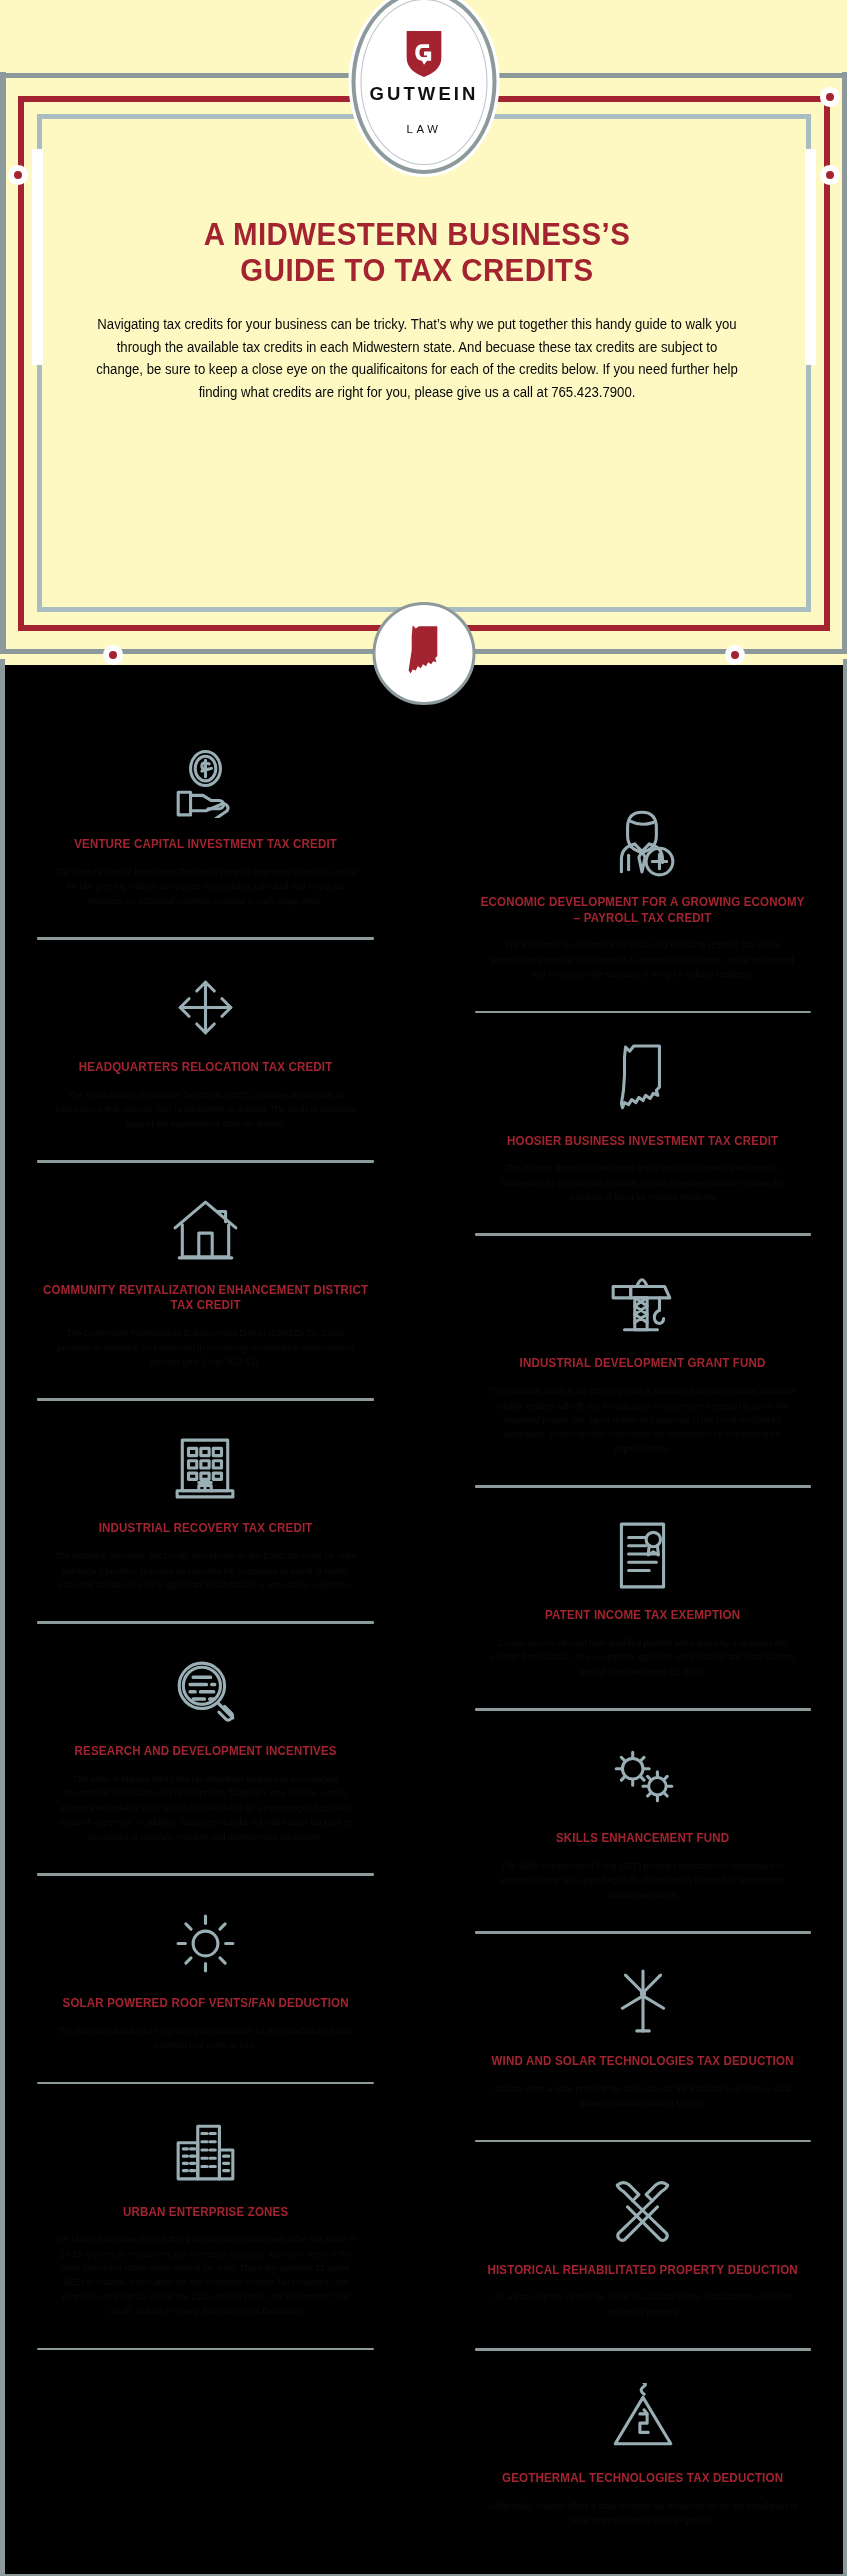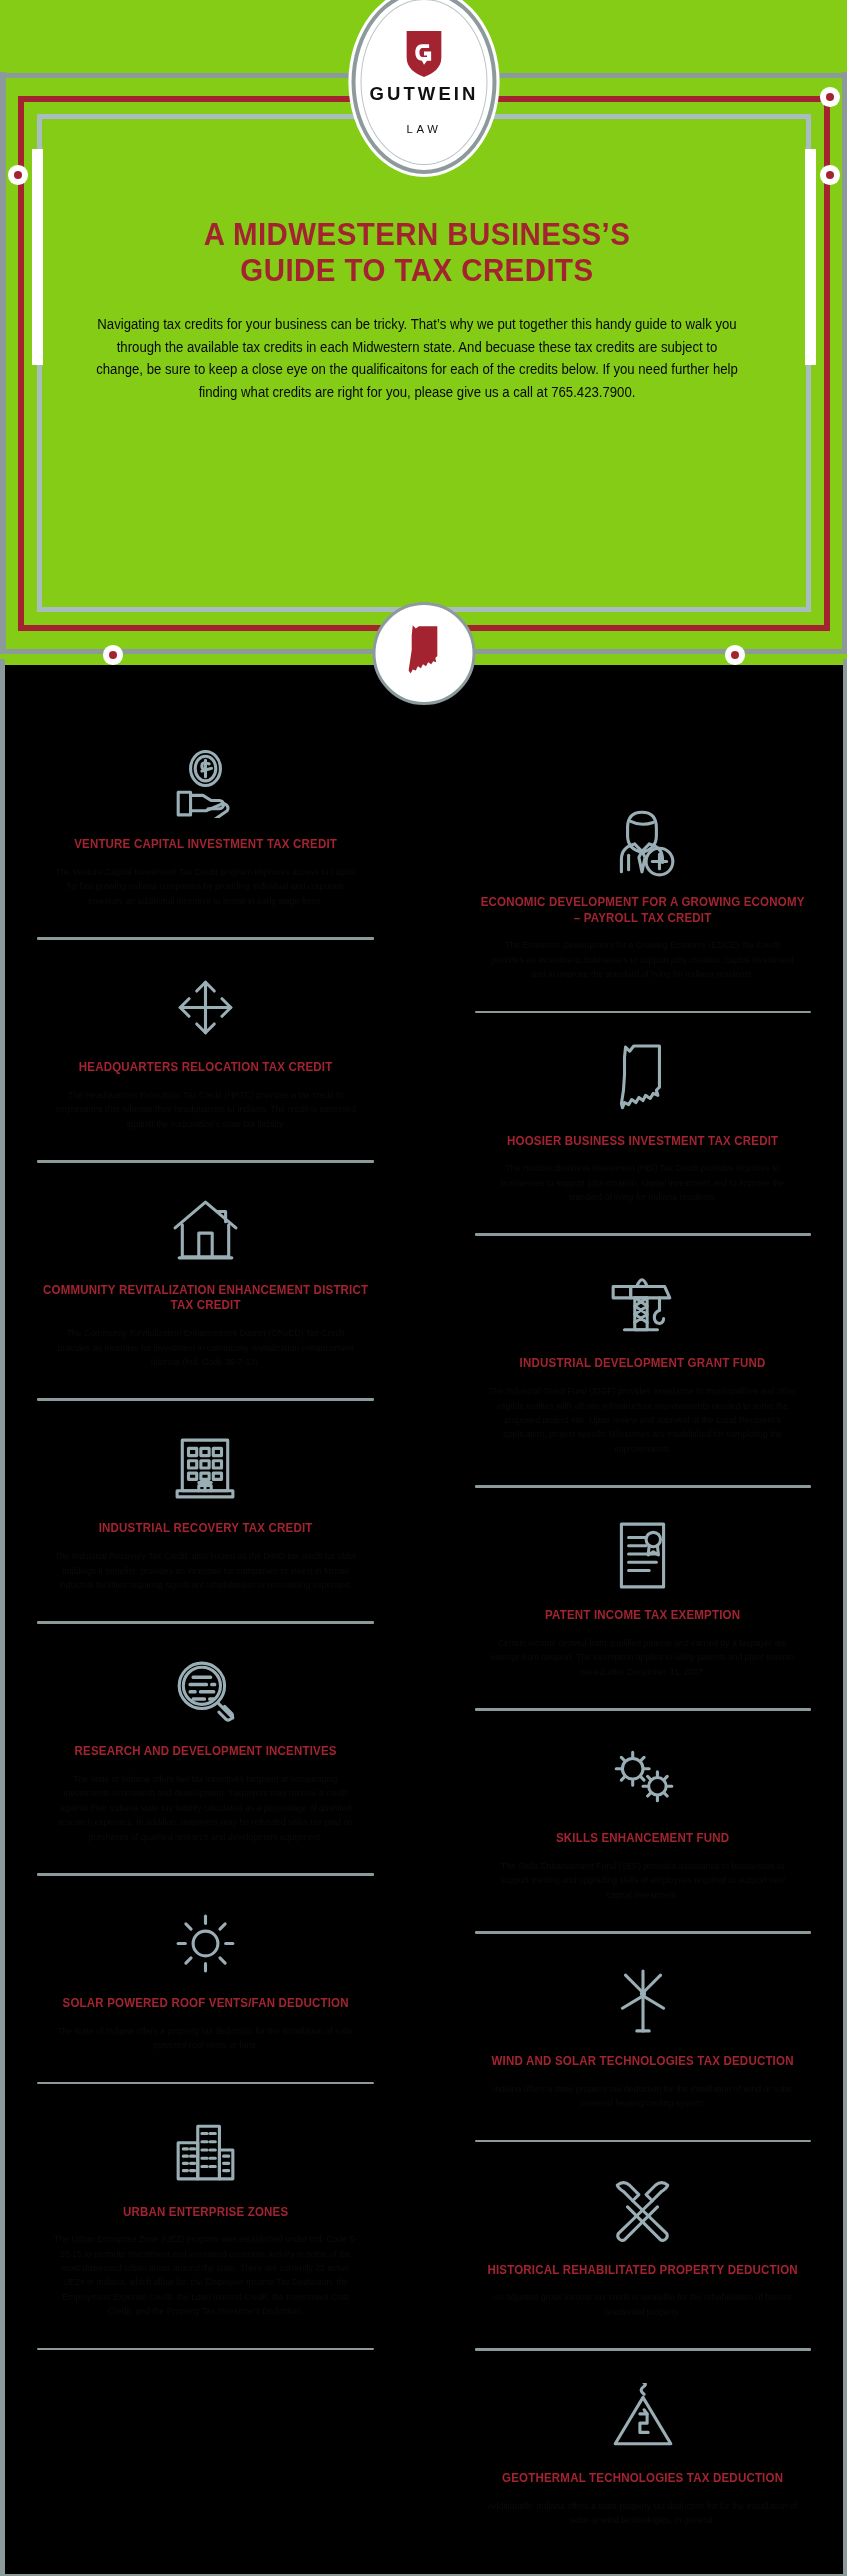--- a/index.html
+++ b/index.html
@@ -24,21 +24,21 @@
     width:848px;
     min-height:3430px;
     background:#000;
     overflow:hidden;
   }
 
   
   .hero{
     position:relative;
     height:665px;
-    background:#84cc16;
+    background:#fef9c3;
   }
   
   .frame-grey{
     position:absolute;
     left:0; right:0;
     top:73px;
     bottom:11.3px;
     border:5.7px solid var(--grey);
     border-left:none; border-right:none;
   }

